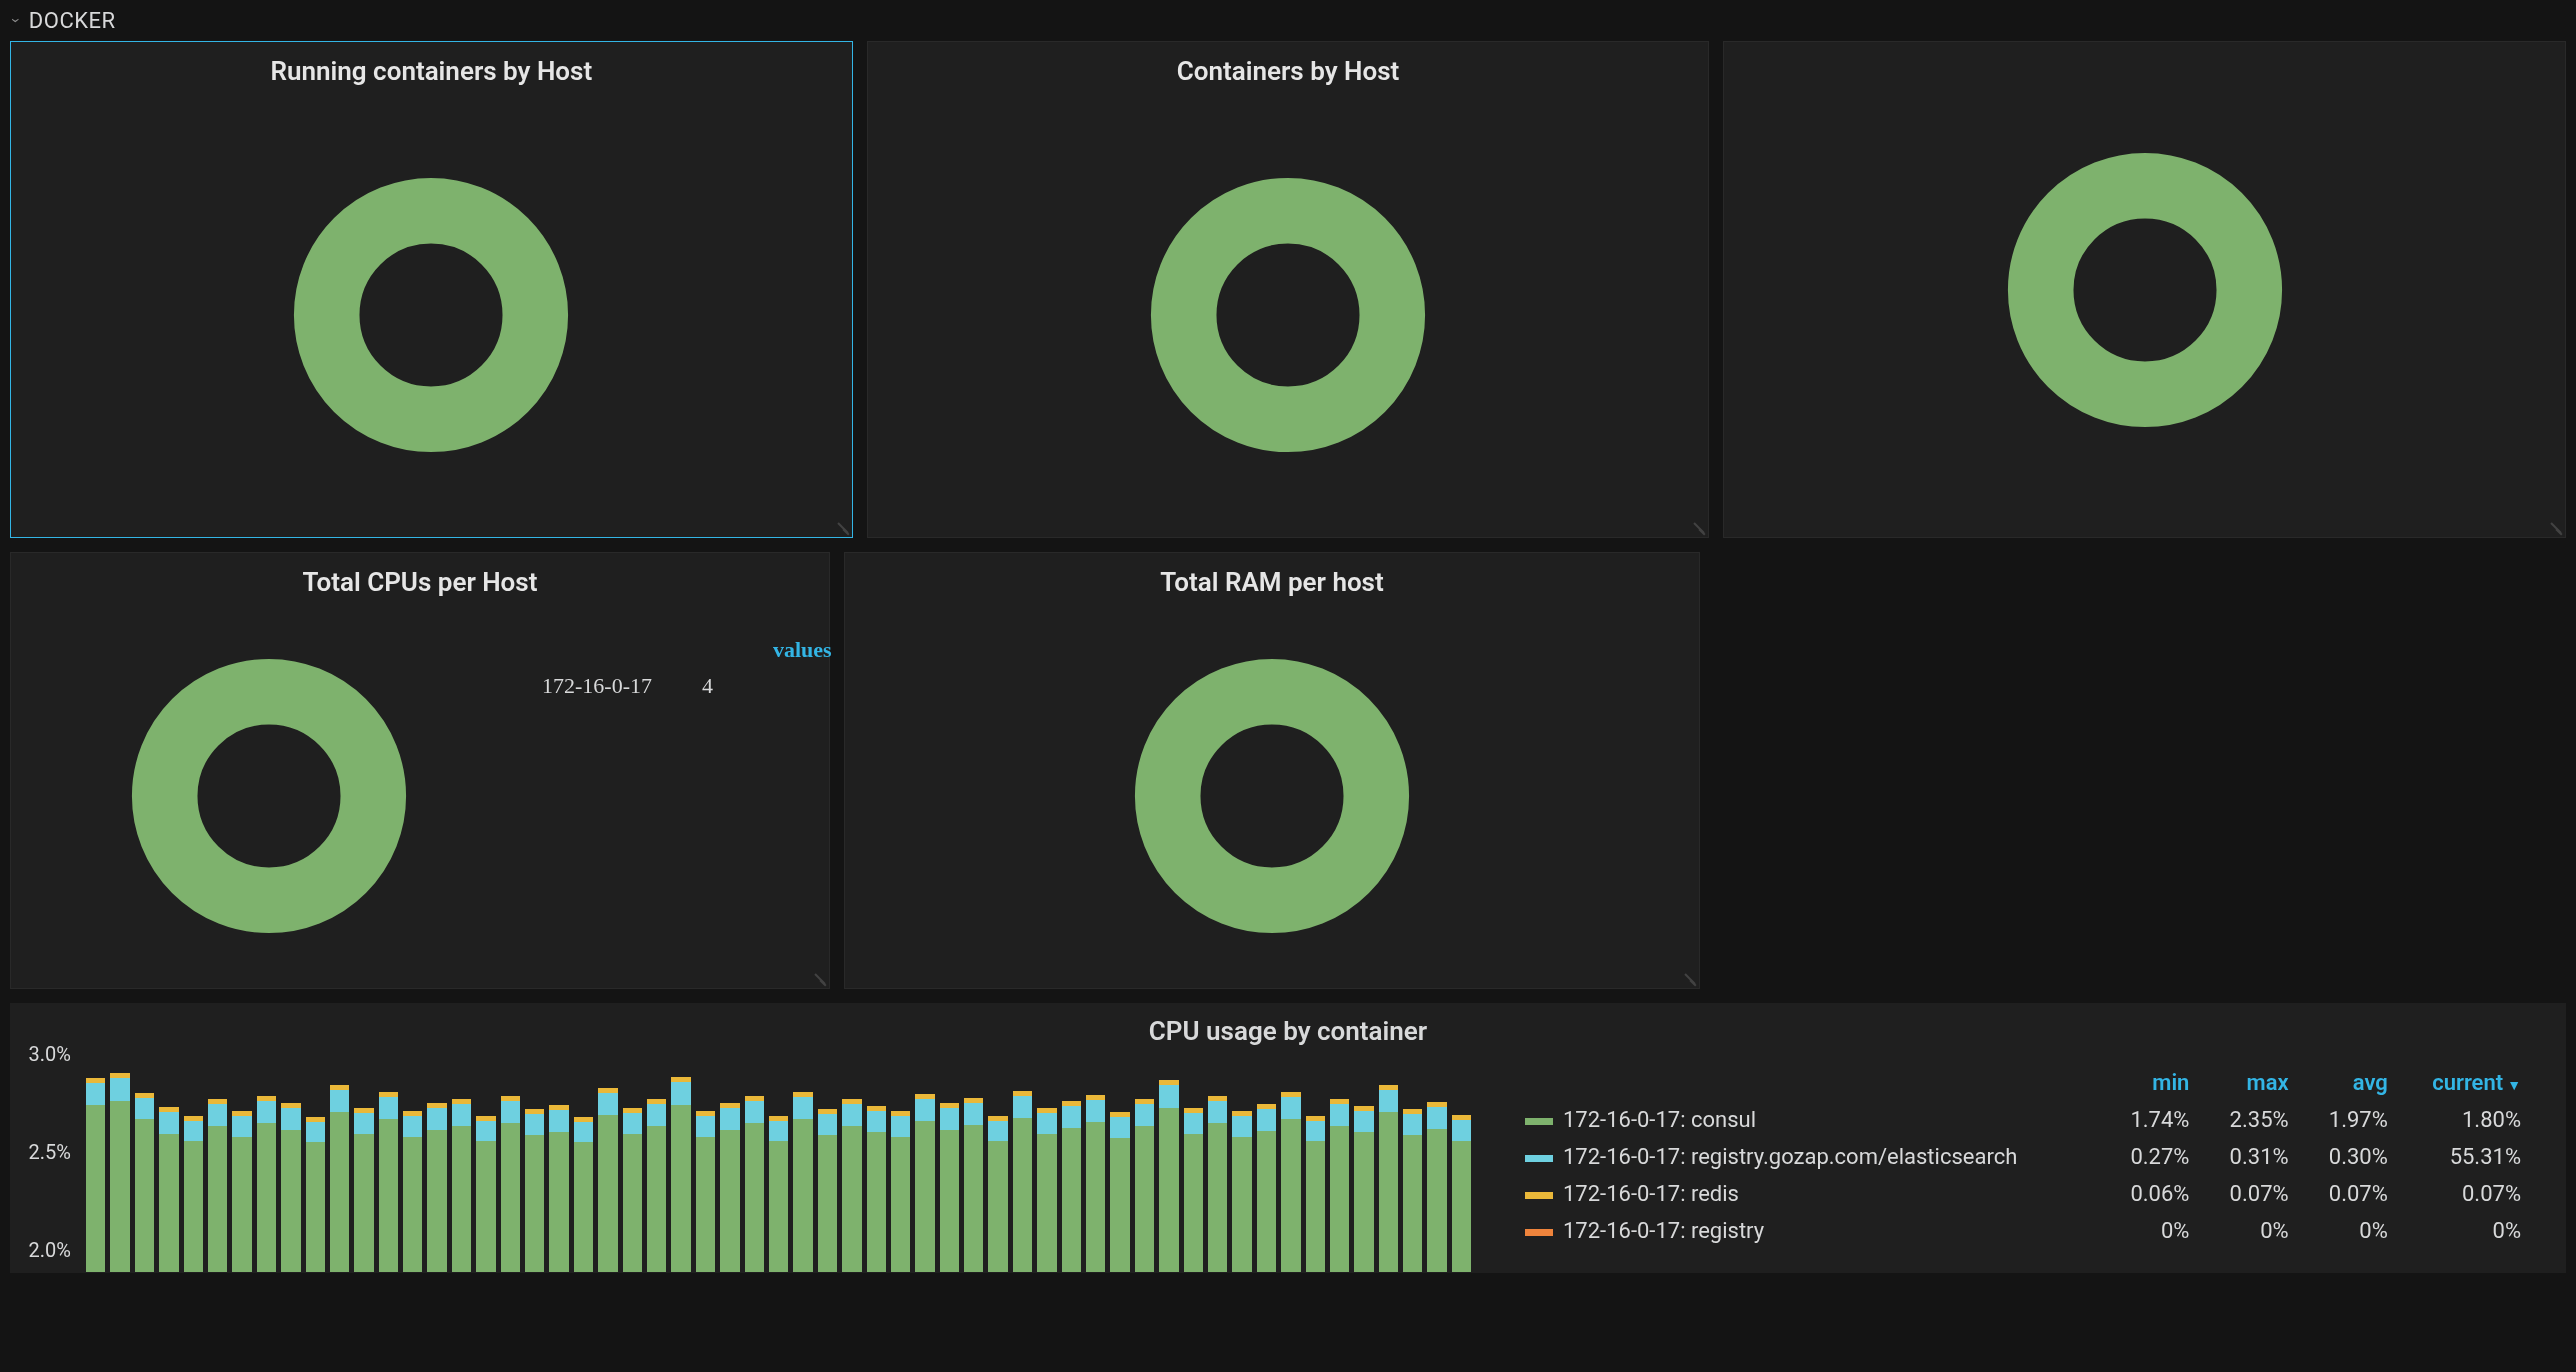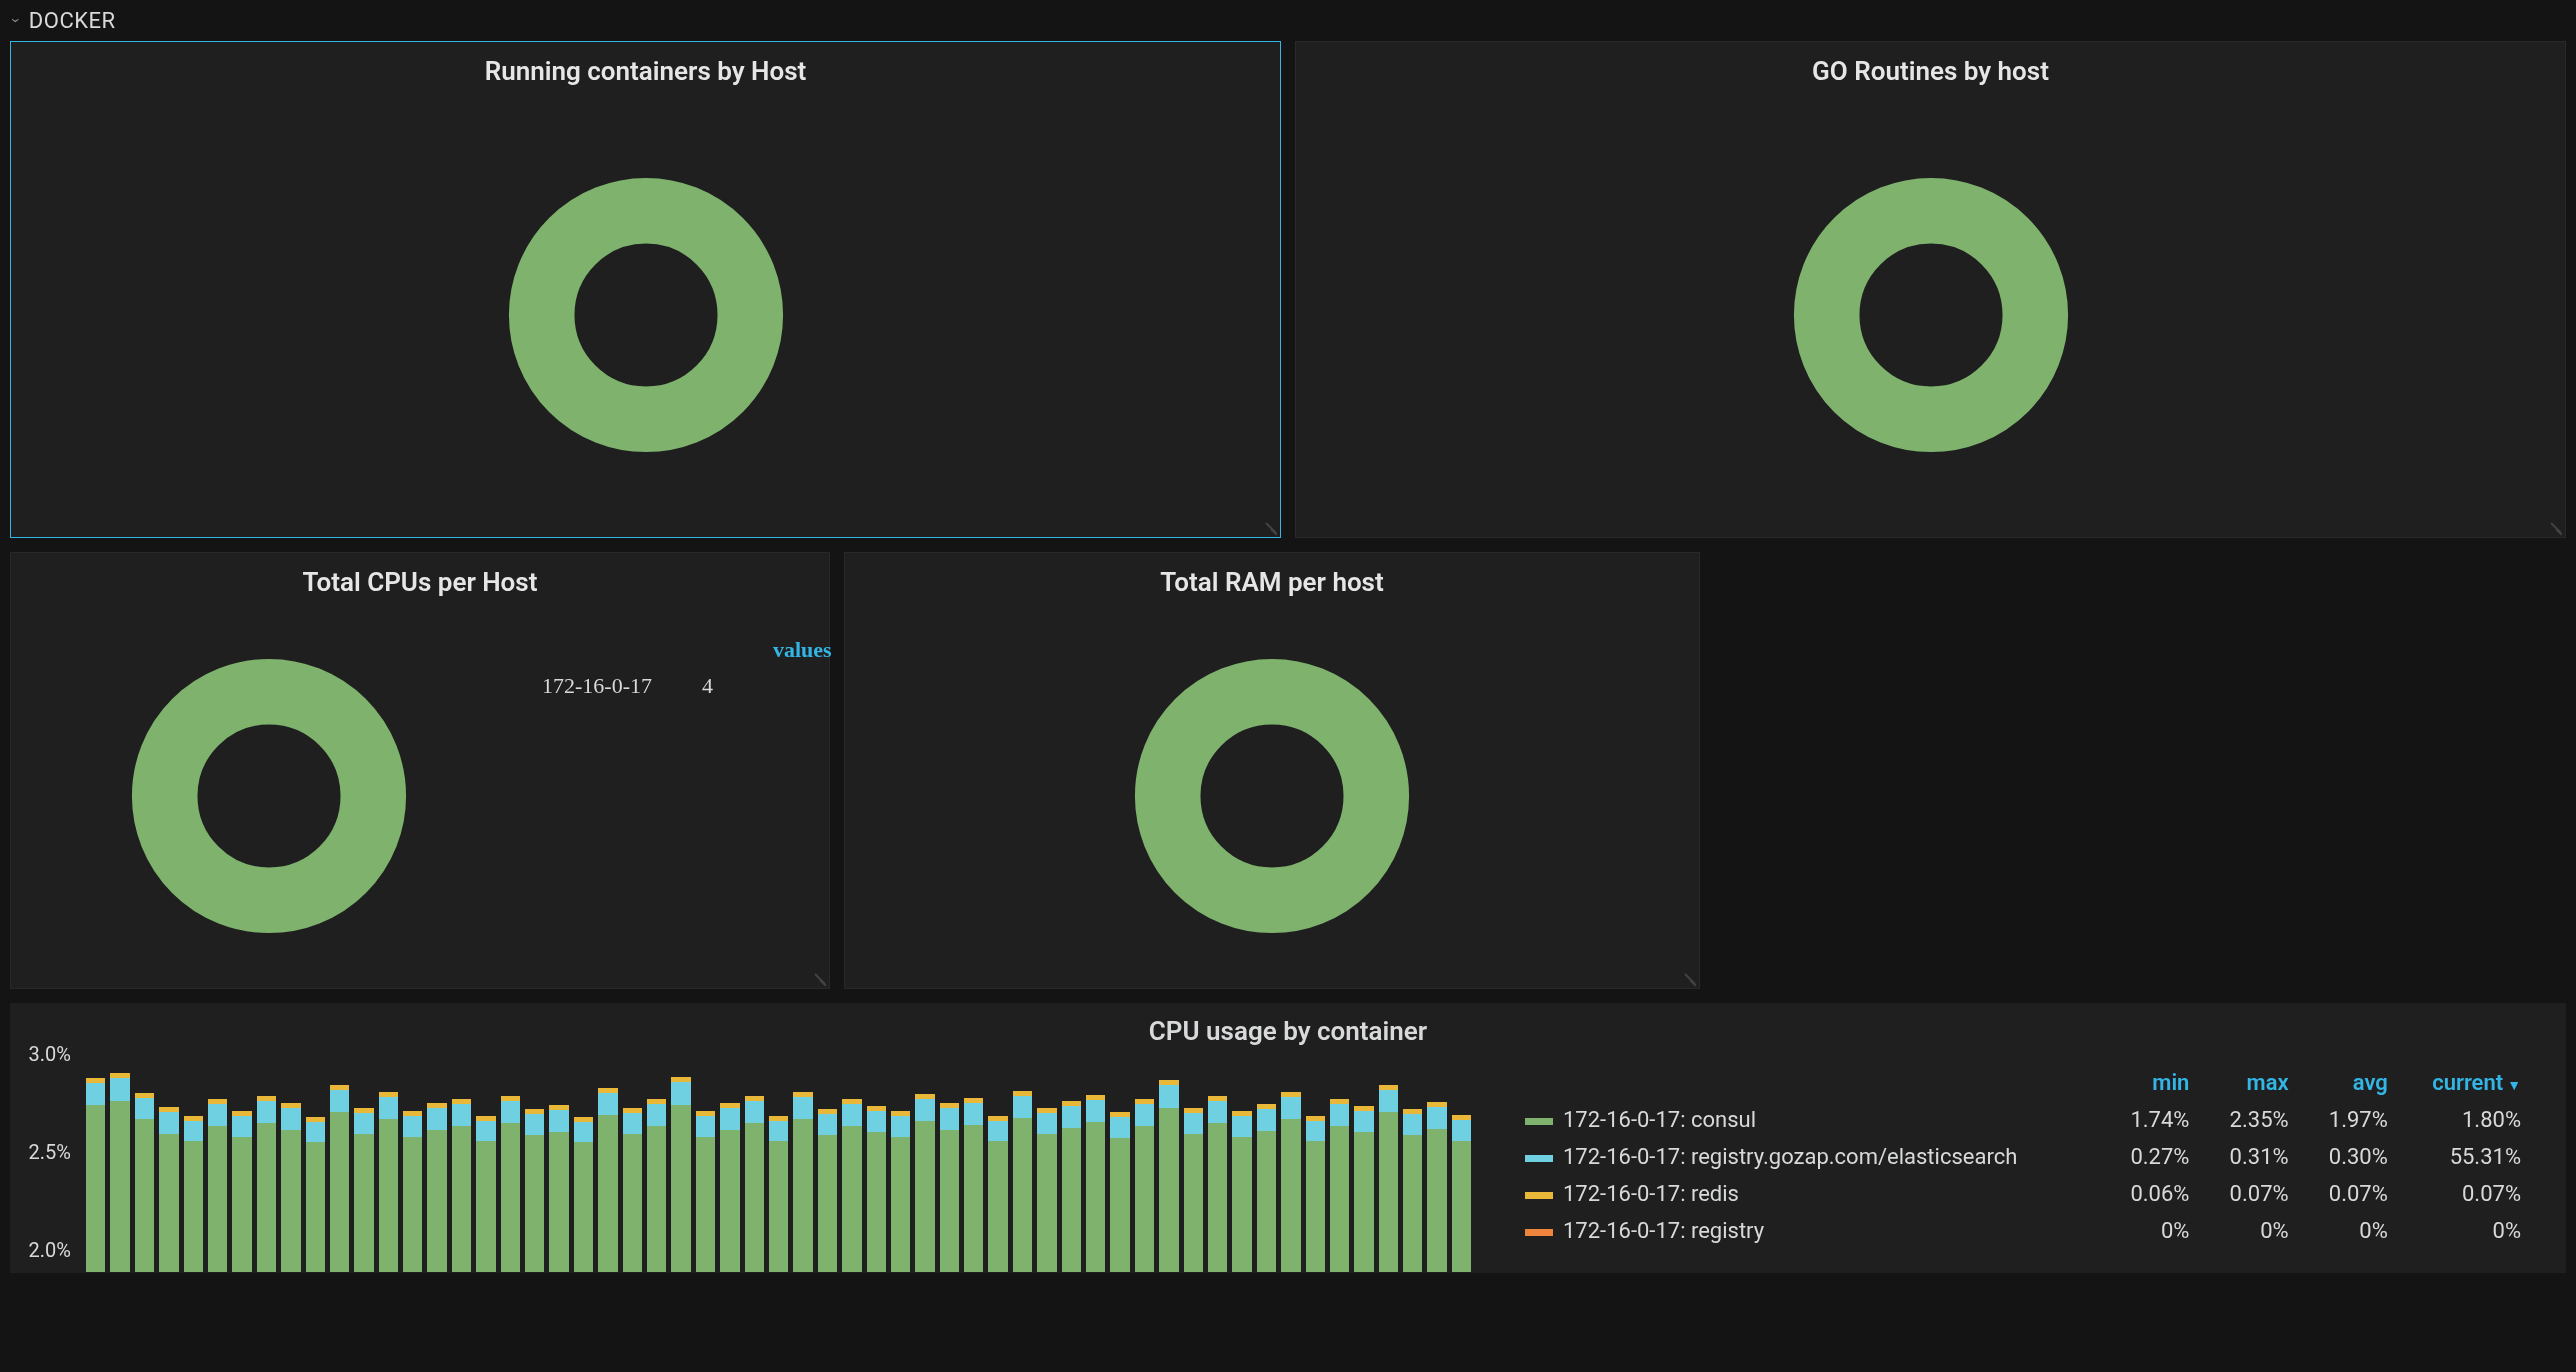--- a/index.html
+++ b/index.html
@@ -210,21 +210,31 @@
     <div class="panel-body">
       <div class="donut">
         <svg viewBox="0 0 100 100">
             <circle cx="50" cy="50" r="35" fill="none" stroke="#7eb26d" stroke-width="22"></circle>
           </svg>
       </div>
     </div>
     <div class="resize-handle"></div>
   </div>
   <div class="panel">
-    <div class="panel-title">GO Routines by host</div>
+    <div class="panel-title">Containers by Host</div>
+    <div class="panel-body">
+      <div class="donut">
+        <svg viewBox="0 0 100 100">
+            <circle cx="50" cy="50" r="35" fill="none" stroke="#7eb26d" stroke-width="22"></circle>
+          </svg>
+      </div>
+    </div>
+    <div class="resize-handle"></div>
+  </div>
+  <div class="panel">
     <div class="panel-body">
       <div class="donut">
         <svg viewBox="0 0 100 100">
             <circle cx="50" cy="50" r="35" fill="none" stroke="#7eb26d" stroke-width="22"></circle>
           </svg>
       </div>
     </div>
     <div class="resize-handle"></div>
   </div>
 </div>

